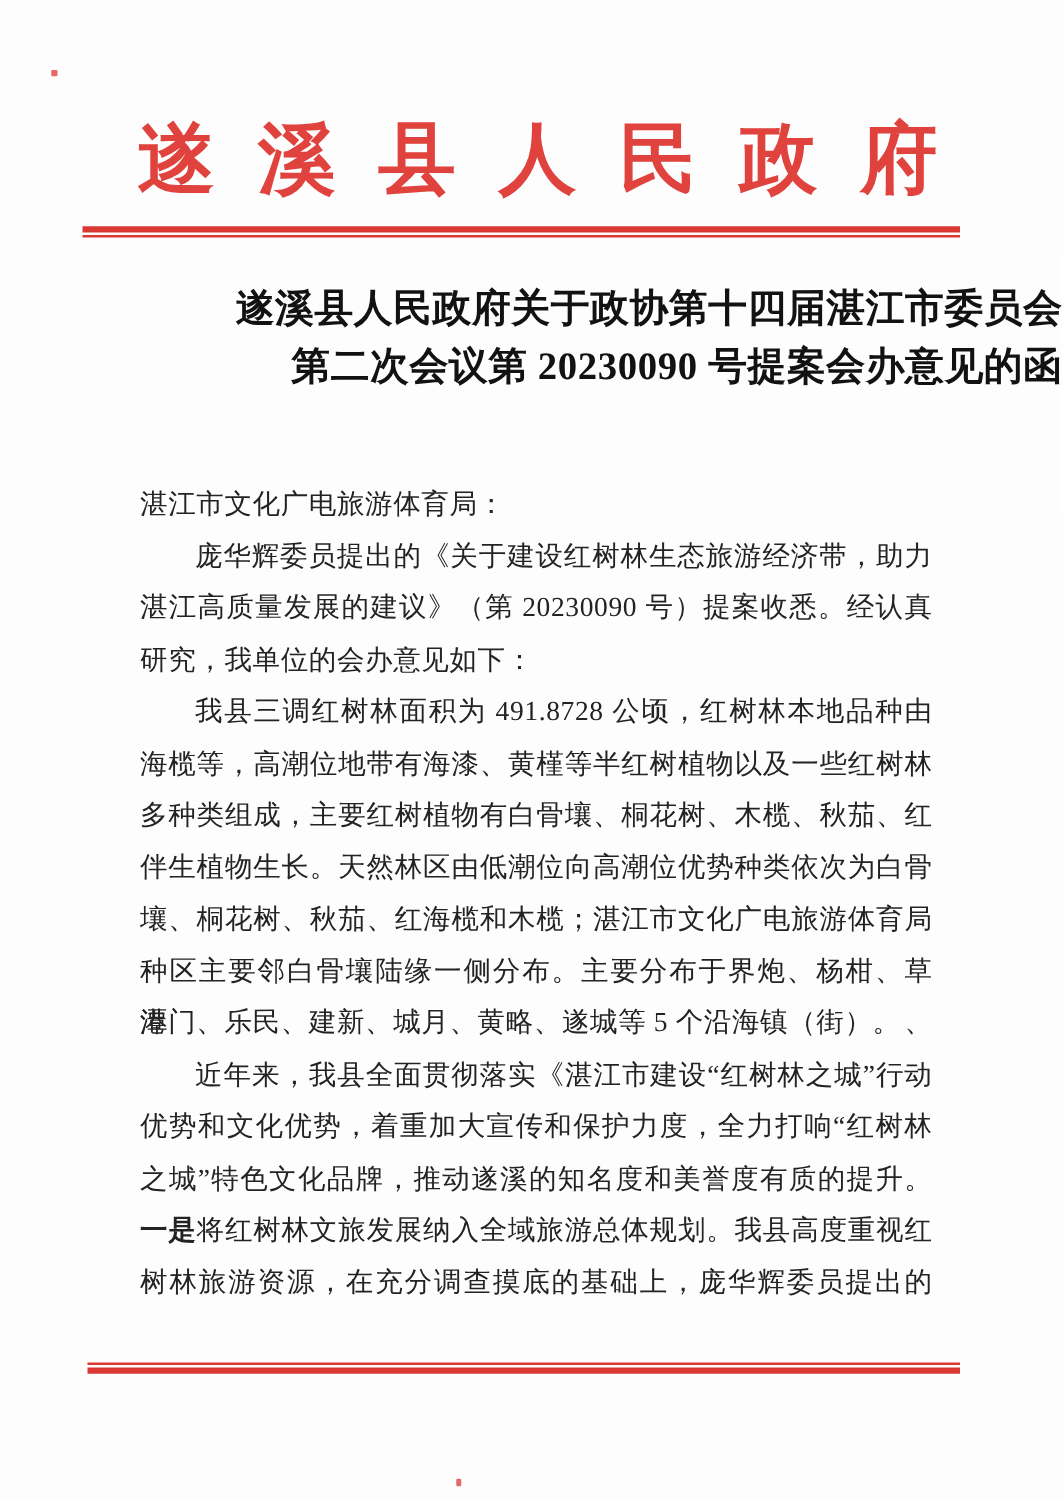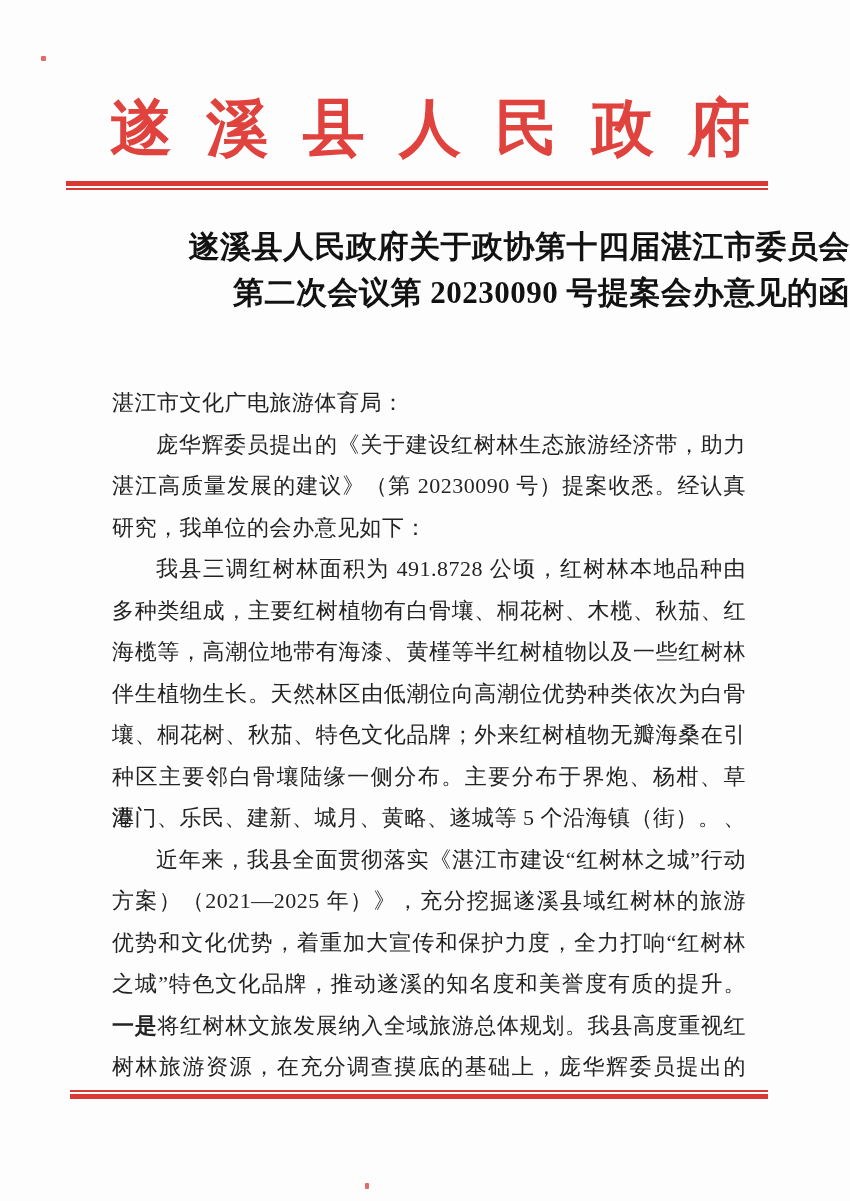--- a/index.html
+++ b/index.html
@@ -123,28 +123,27 @@
     <span class="title-line">遂溪县人民政府关于政协第十四届湛江市委员会</span>
     <span class="title-line">第二次会议第 20230090 号提案会办意见的函</span>
   </h1>
 
   <div class="body-text">
     <div class="line">湛江市文化广电旅游体育局：</div>
     <div class="line indent justify">庞华辉委员提出的《关于建设红树林生态旅游经济带，助力</div>
     <div class="line justify">湛江高质量发展的建议》（第 20230090 号）提案收悉。经认真</div>
     <div class="line">研究，我单位的会办意见如下：</div>
     <div class="line indent justify">我县三调红树林面积为 491.8728 公顷，红树林本地品种由</div>
+    <div class="line justify">海榄等，高潮位地带有海漆、黄槿等半红树植物以及一些红树林</div>
     <div class="line justify">多种类组成，主要红树植物有白骨壤、桐花树、木榄、秋茄、红</div>
-    <div class="line justify">海榄等，高潮位地带有海漆、黄槿等半红树植物以及一些红树林</div>
     <div class="line justify">伴生植物生长。天然林区由低潮位向高潮位优势种类依次为白骨</div>
-    <div class="line justify">壤、桐花树、秋茄、特色文化品牌；外来红树植物无瓣海桑在引</div>
+    <div class="line justify">壤、桐花树、秋茄、红海榄和木榄；湛江市文化广电旅游体育局</div>
     <div class="line justify">种区主要邻白骨壤陆缘一侧分布。主要分布于界炮、杨柑、草潭、</div>
     <div class="line">港门、乐民、建新、城月、黄略、遂城等 5 个沿海镇（街）。</div>
     <div class="line indent justify">近年来，我县全面贯彻落实《湛江市建设“红树林之城”行动</div>
-    <div class="line justify">方案）（2021—2025 年）》，充分挖掘遂溪县域红树林的旅游</div>
     <div class="line justify">优势和文化优势，着重加大宣传和保护力度，全力打响“红树林</div>
     <div class="line justify">之城”特色文化品牌，推动遂溪的知名度和美誉度有质的提升。</div>
     <div class="line justify"><b>一是</b><span>将红树林文旅发展纳入全域旅游总体规划。我县高度重视红</span></div>
     <div class="line justify">树林旅游资源，在充分调查摸底的基础上，庞华辉委员提出的</div>
   </div>
 
   <div class="rule rule-bottom"></div>
 
   <div class="speck speck-bottom"></div>
 

